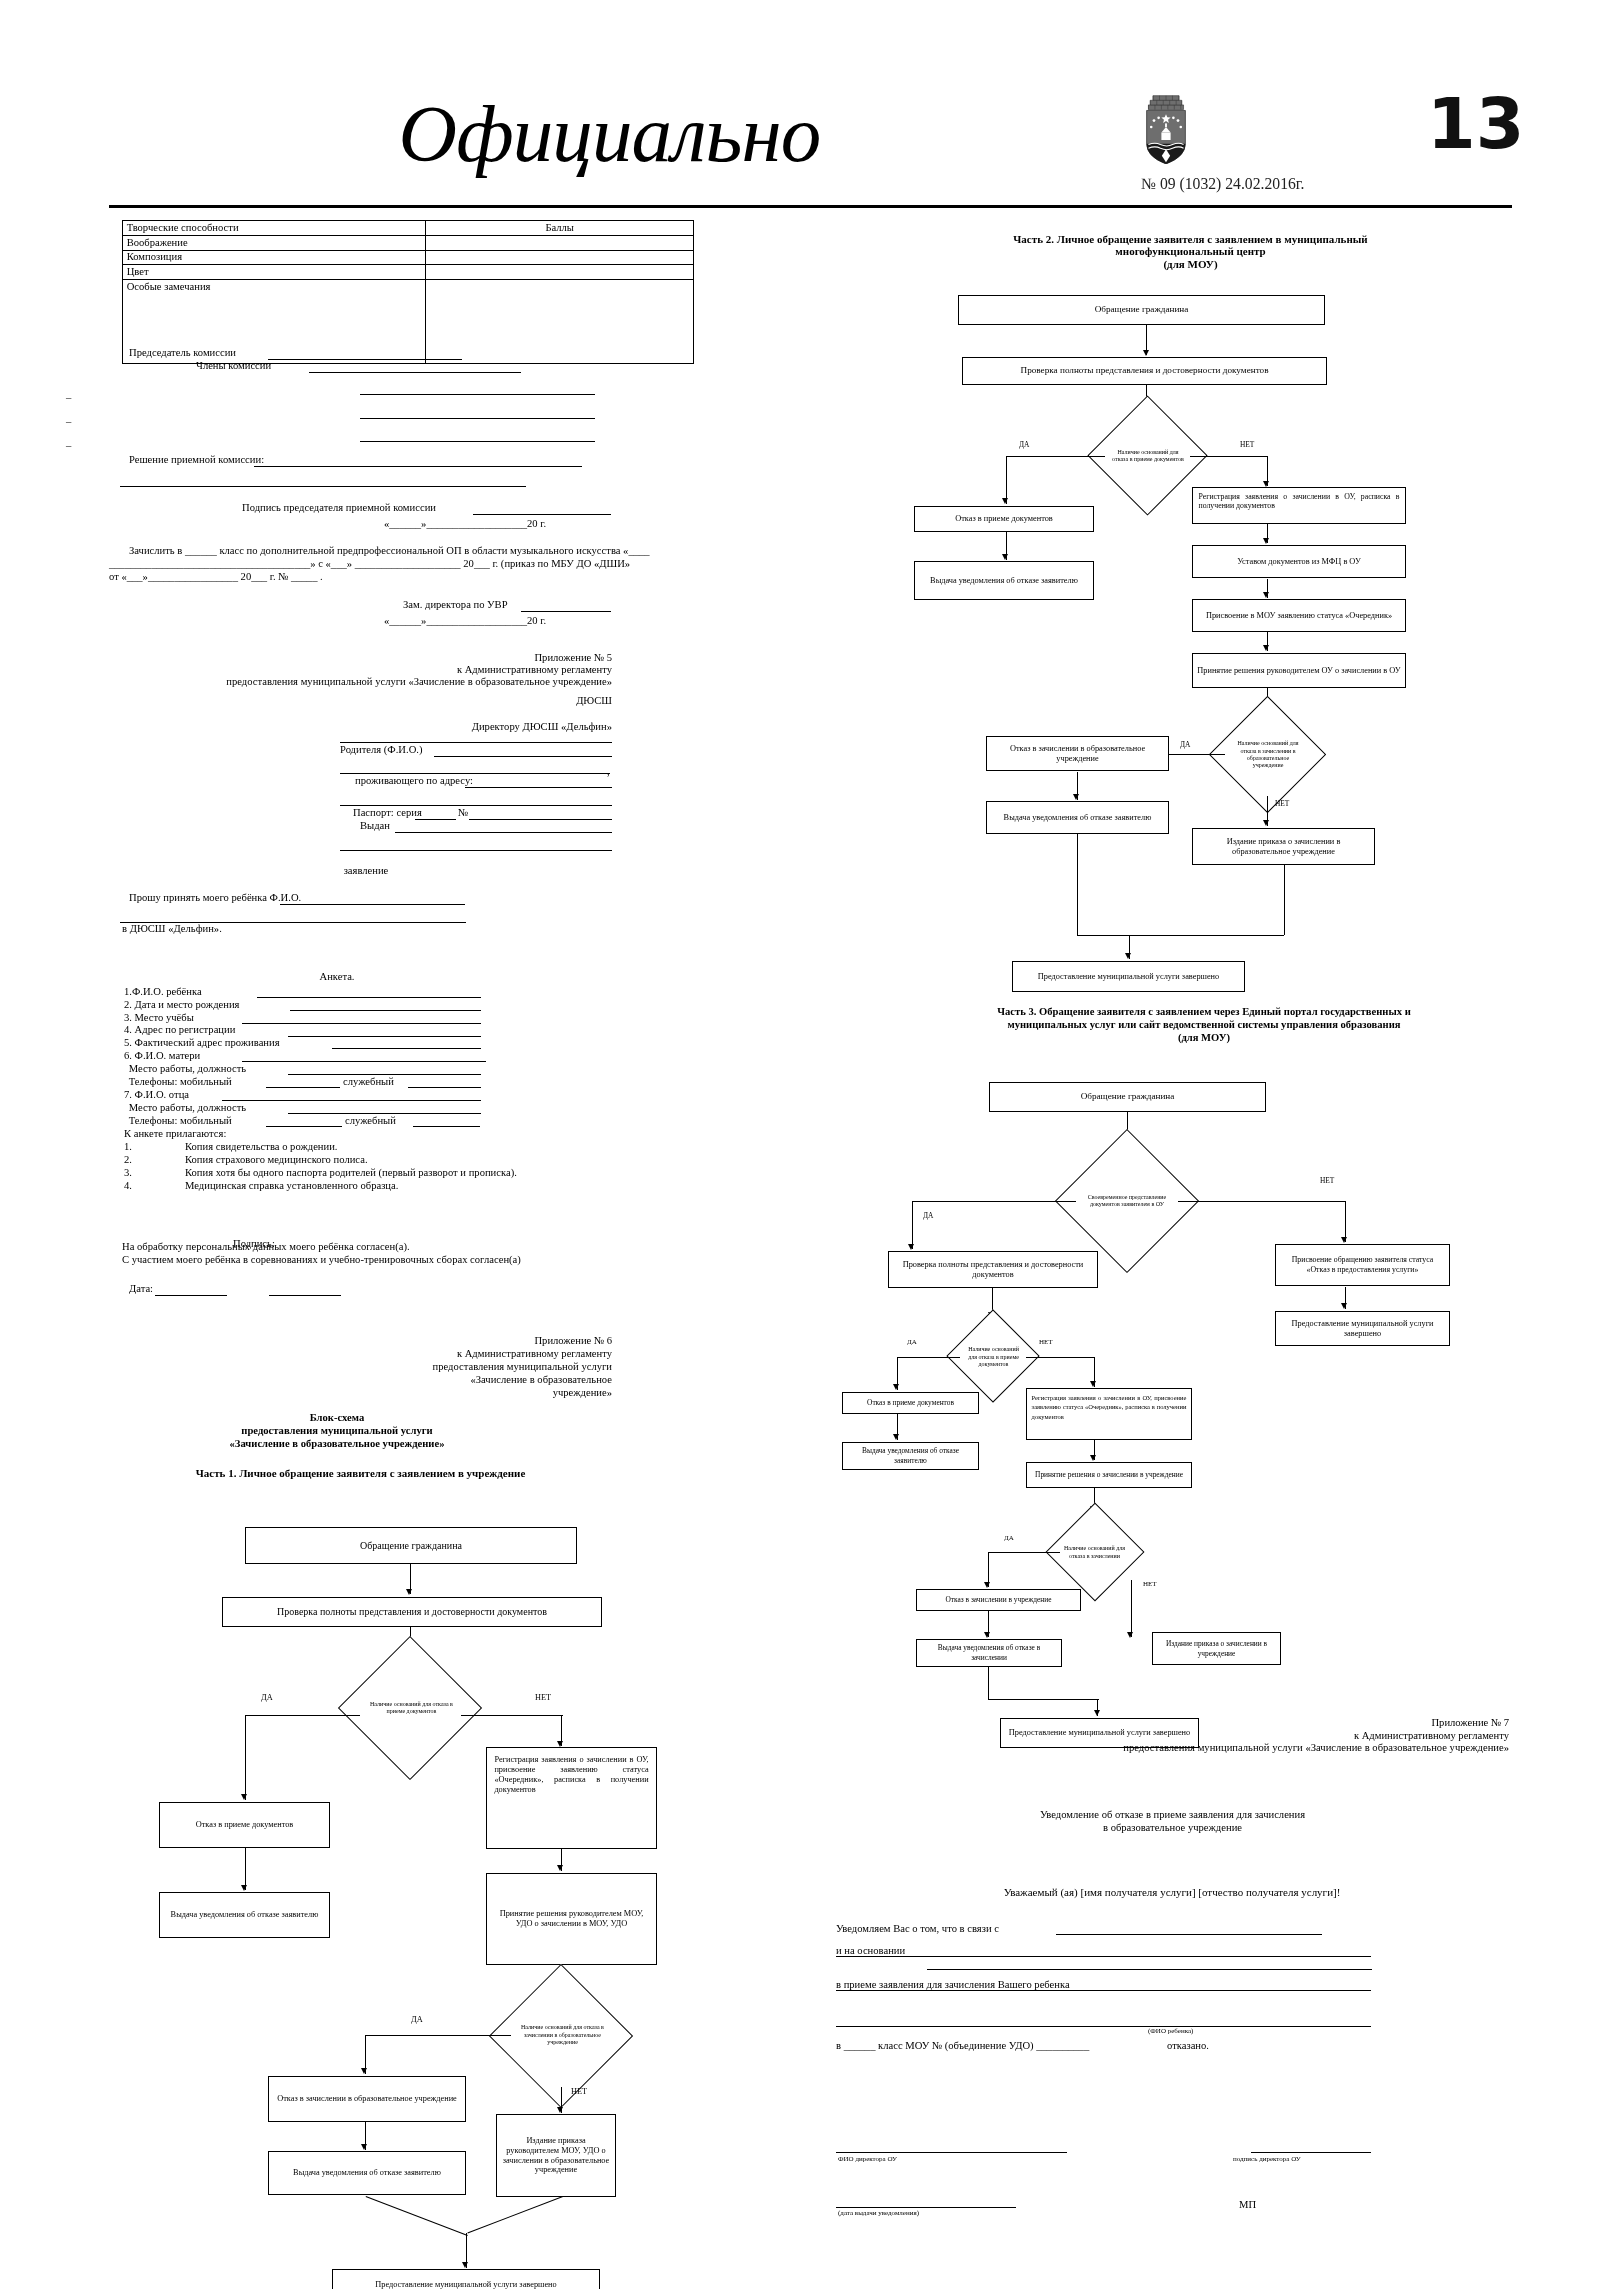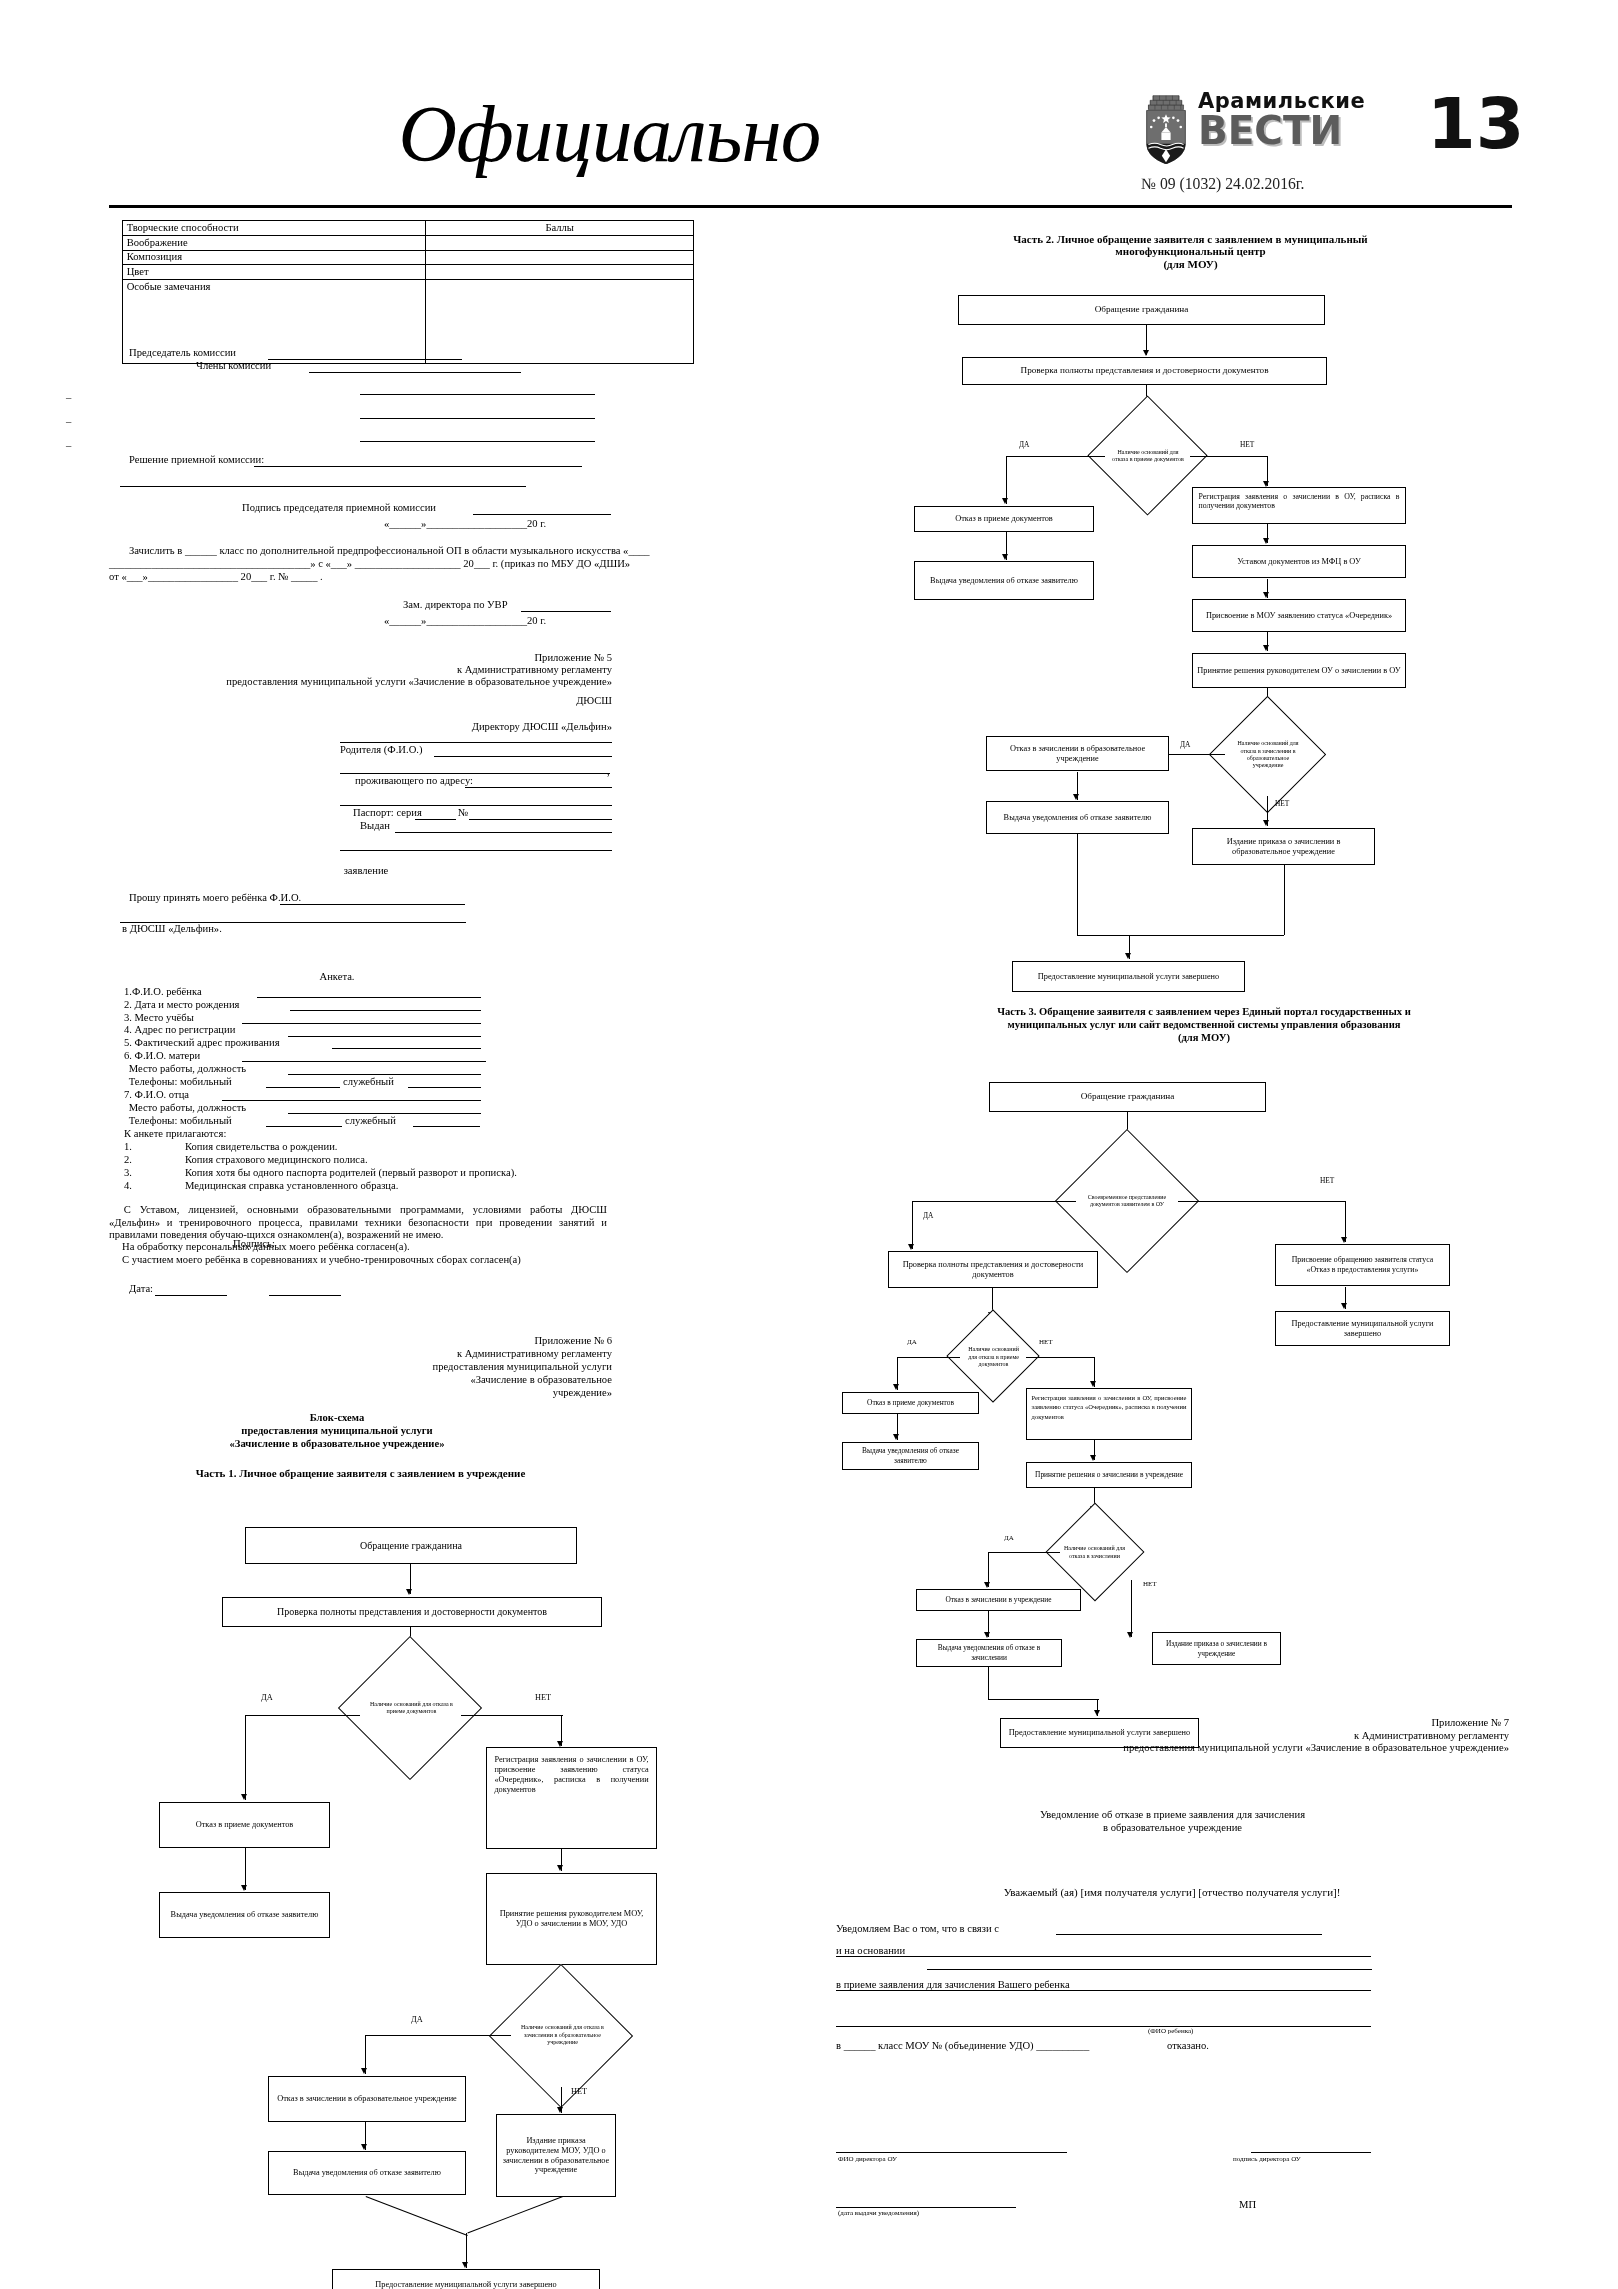--- a/index.html
+++ b/index.html
@@ -117,24 +117,20 @@
           <path d="M27 38 l5 6 h-10 z"></path>
           <rect x="26" y="34" width="2" height="4"></rect>
         </g>
         <g stroke="#ffffff" stroke-width="1.2" fill="none">
           <path d="M8 57 q7 -3 13 0 q7 3 13 0 q7 -3 12 0"></path>
           <path d="M8 61 q7 -3 13 0 q7 3 13 0 q7 -3 12 0"></path>
         </g>
         <path d="M27 62 l4.5 7 -4.5 7 -4.5 -7 z" fill="#ffffff"></path>
       </svg>
 
-      <div id="brand-text">
-        <div id="brand-top">Арамильские</div>
-        <div id="brand-bottom">ВЕСТИ</div>
-      </div>
 
       <div id="page-number">13</div>
     </div>
 
     <div id="issue-line">№ 09 (1032) 24.02.2016г.</div>
     <div id="header-rule"></div>
   </div>
 
   <table id="marks-table">
     <tbody>
@@ -247,21 +243,20 @@
   <div class="t" style="left:124px;top:1128px">К анкете прилагаются:</div>
   <div class="t" style="left:124px;top:1141px">1.</div>
   <div class="t" style="left:185px;top:1141px">Копия свидетельства о рождении.</div>
   <div class="t" style="left:124px;top:1154px">2.</div>
   <div class="t" style="left:185px;top:1154px">Копия страхового медицинского полиса.</div>
   <div class="t" style="left:124px;top:1167px">3.</div>
   <div class="t" style="left:185px;top:1167px">Копия хотя бы одного паспорта родителей (первый разворот и прописка).</div>
   <div class="t" style="left:124px;top:1180px">4.</div>
   <div class="t" style="left:185px;top:1180px">Медицинская справка установленного образца.</div>
 
-  <div class="just" style="left:109px;top:1204px;width:498px;text-indent:14.8px">С Уставом, лицензией, основными образовательными программами, условиями работы ДЮСШ «Дельфин» и тренировочного процесса, правилами техники безопасности при проведении занятий и правилами поведения обучаю-щихся ознакомлен(а), возражений не имею.</div>
   <div class="t" style="left:122px;top:1241px">На обработку персональных данных моего ребёнка согласен(а).</div>
   <div class="t" style="left:122px;top:1254px">С участием моего ребёнка в соревнованиях и учебно-тренировочных сборах согласен(а)</div>
 
   <div class="t" style="left:129px;top:1283px">Дата:</div>
   <div class="ul" style="left:155px;top:1295px;width:72px"></div>
   <div class="t" style="left:233px;top:1238px">Подпись:</div>
   <div class="ul" style="left:269px;top:1295px;width:72px"></div>
 
   <div class="tr" style="left:120px;top:1335px;width:492px">Приложение № 6</div>
   <div class="tr" style="left:120px;top:1348px;width:492px">к Административному регламенту</div>

